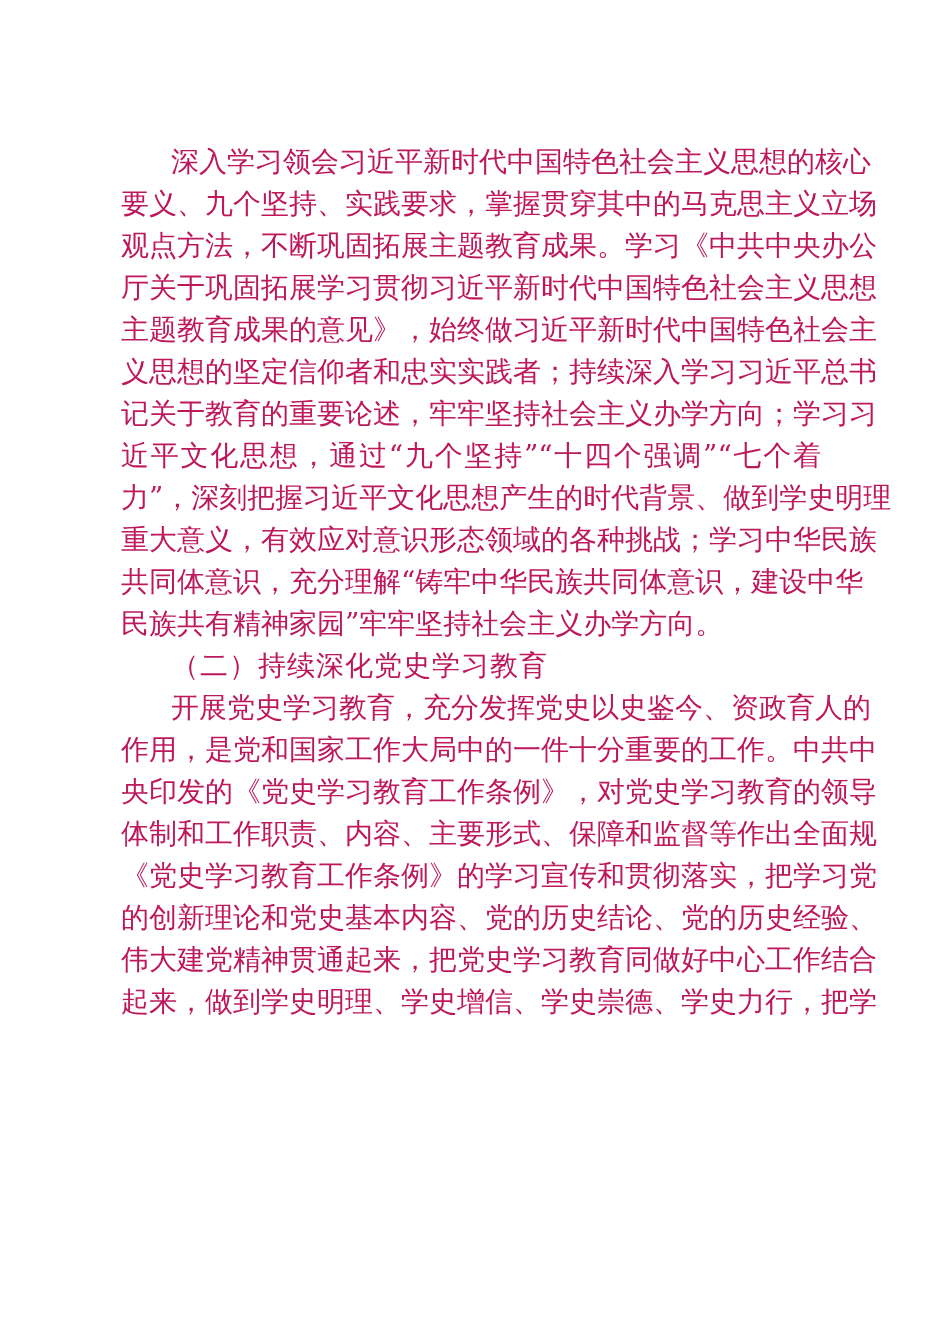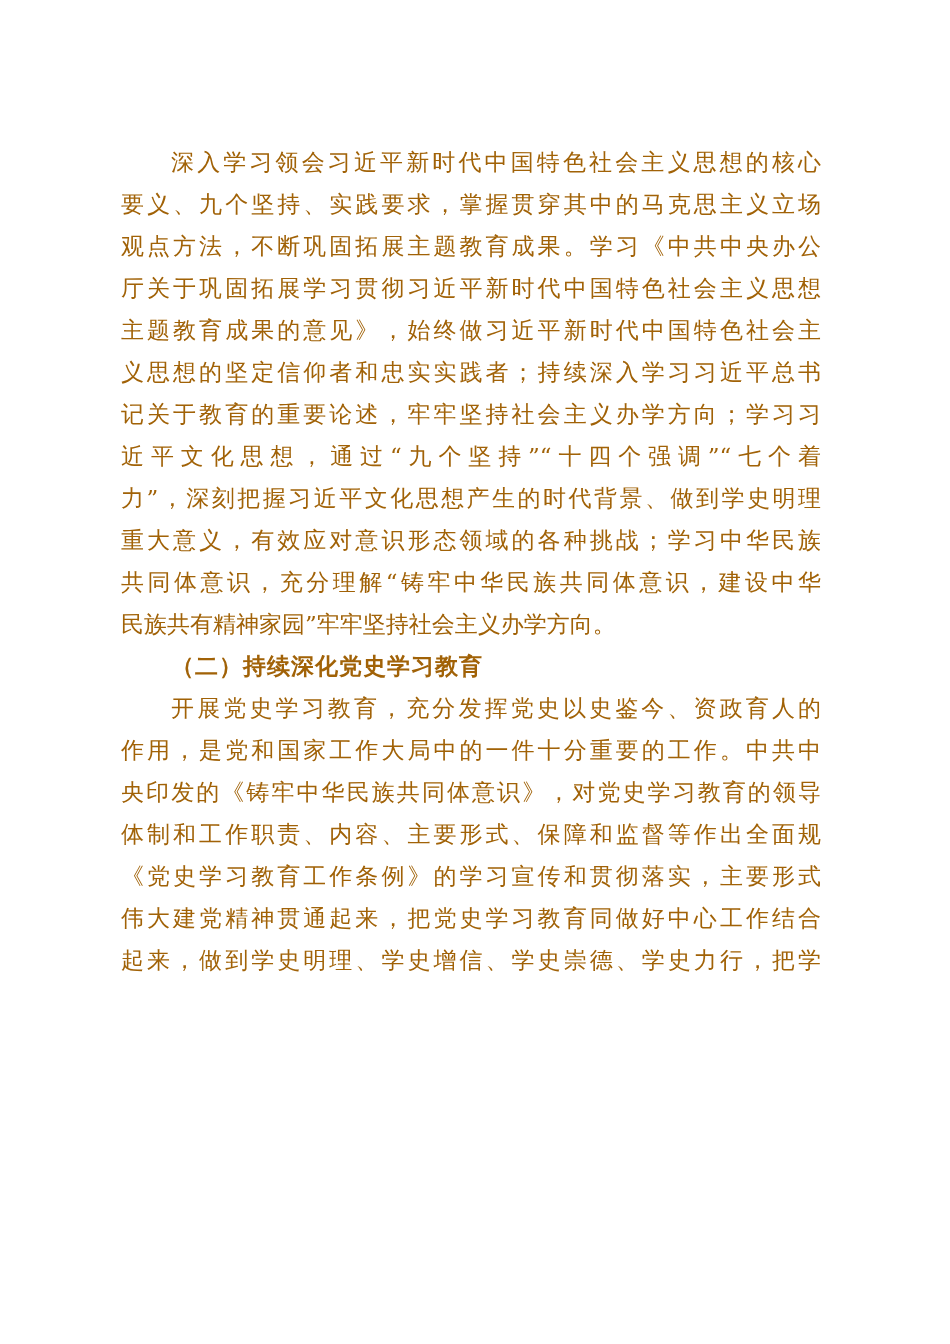--- a/index.html
+++ b/index.html
@@ -16,37 +16,37 @@
     .page {
       position: absolute;
       left: 121px;
       top: 141px;
       width: 700px;
     }
     .line {
       height: 42px;
       line-height: 42px;
       font-family: "DejaVu Serif", "Liberation Serif", serif;
-      font-size: 23px;
-      color: #a16207;
+      font-size: 28px;
+      color: #be185d;
       white-space: nowrap;
       text-align: justify;
       text-align-last: justify;
       letter-spacing: 0;
     }
     .line.indent {
       padding-left: 50px;
     }
     .line.last {
       text-align-last: left;
     }
     .line.heading {
       padding-left: 50px;
       font-family: "DejaVu Sans", "Liberation Sans", sans-serif;
-      font-weight: bold;
+      font-weight: normal;
       text-align-last: left;
       letter-spacing: 1px;
     }
   </style>
 </head>
 <body>
 
 <div class="page">
   <div>
     <div class="line indent">深入学习领会习近平新时代中国特色社会主义思想的核心</div>
@@ -61,19 +61,20 @@
     <div class="line">重大意义，有效应对意识形态领域的各种挑战；学习中华民族</div>
     <div class="line">共同体意识，充分理解“铸牢中华民族共同体意识，建设中华</div>
     <div class="line last">民族共有精神家园”牢牢坚持社会主义办学方向。</div>
   </div>
 
   <div class="line heading">（二）持续深化党史学习教育</div>
 
   <div>
     <div class="line indent">开展党史学习教育，充分发挥党史以史鉴今、资政育人的</div>
     <div class="line">作用，是党和国家工作大局中的一件十分重要的工作。中共中</div>
-    <div class="line">央印发的《铸牢中华民族共同体意识》，对党史学习教育的领导</div>
+    <div class="line">央印发的《党史学习教育工作条例》，对党史学习教育的领导</div>
     <div class="line">体制和工作职责、内容、主要形式、保障和监督等作出全面规</div>
-    <div class="line">《党史学习教育工作条例》的学习宣传和贯彻落实，主要形式</div>
+    <div class="line">《党史学习教育工作条例》的学习宣传和贯彻落实，把学习党</div>
+    <div class="line">的创新理论和党史基本内容、党的历史结论、党的历史经验、</div>
     <div class="line">伟大建党精神贯通起来，把党史学习教育同做好中心工作结合</div>
     <div class="line">起来，做到学史明理、学史增信、学史崇德、学史力行，把学</div>
   </div>
 </div>
 
 </body></html>

